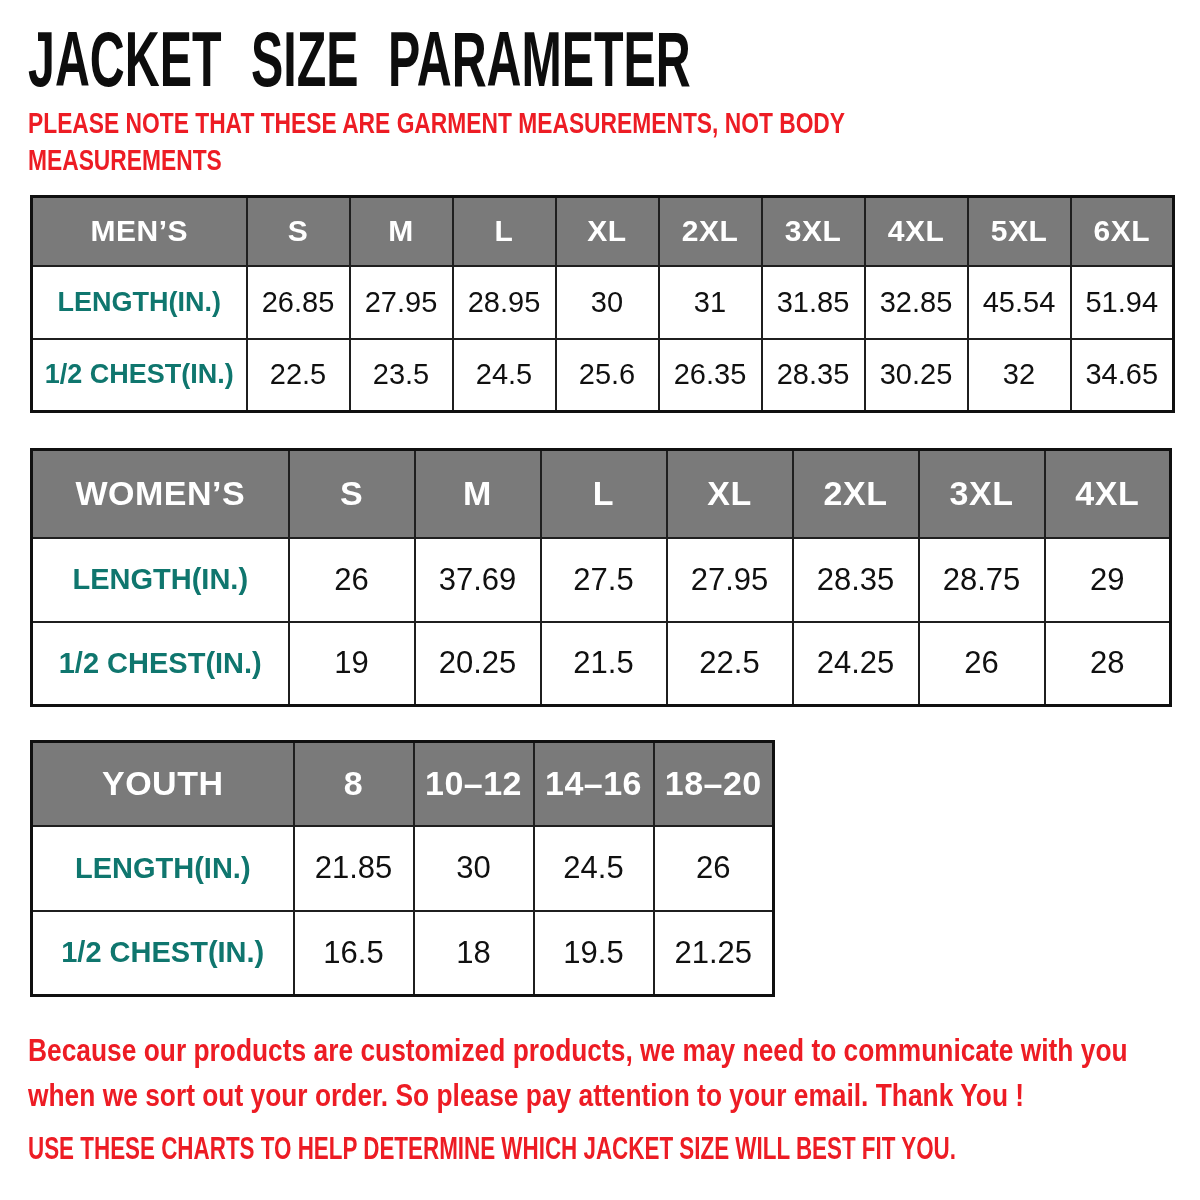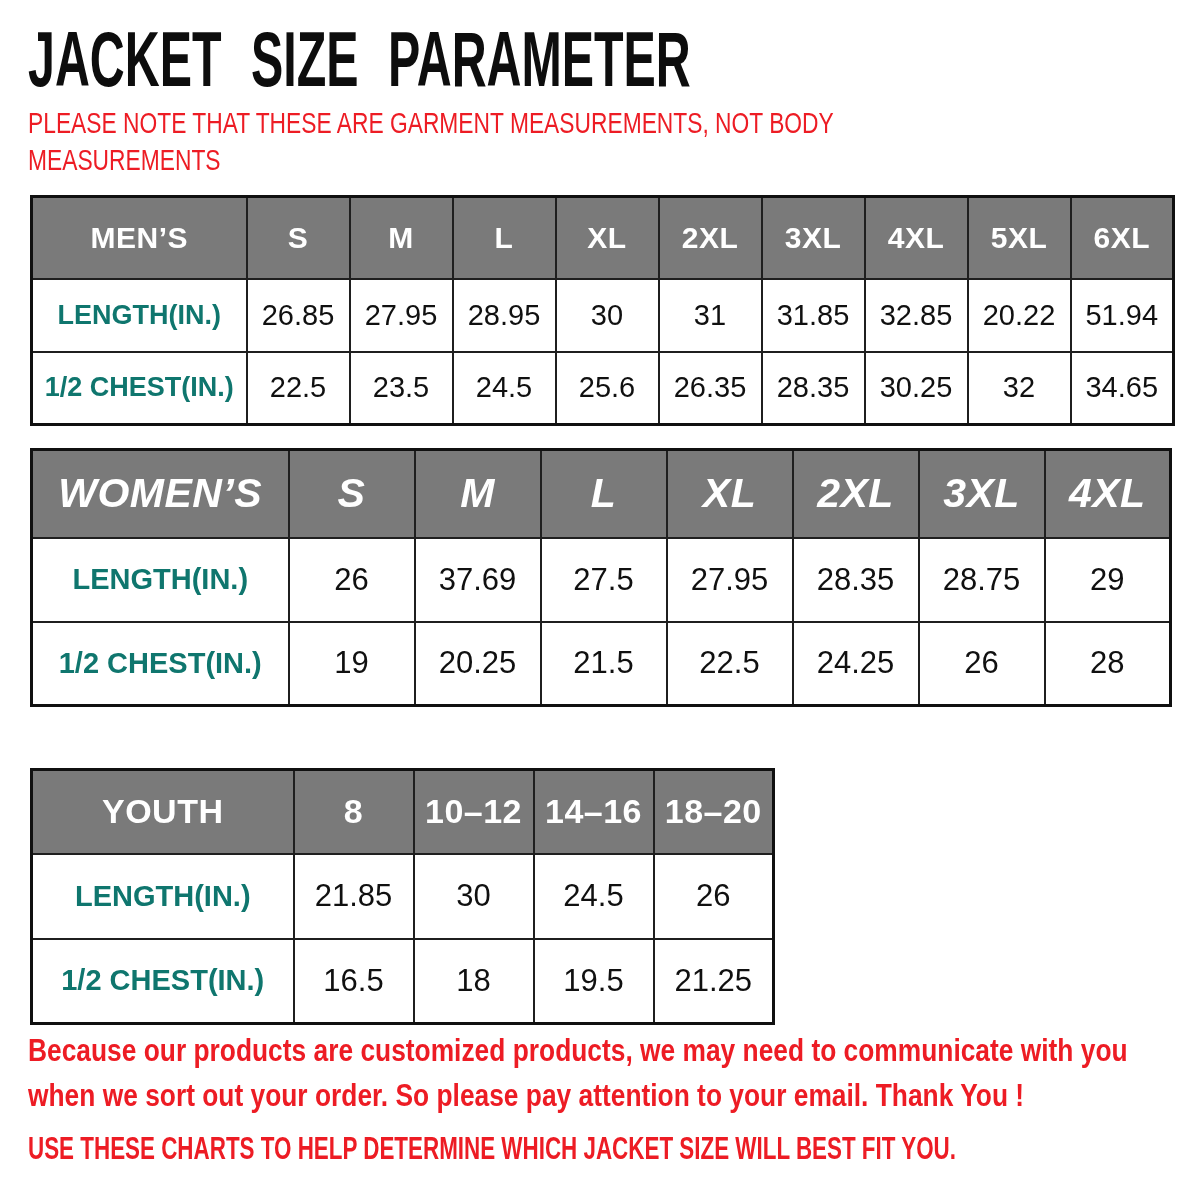--- a/index.html
+++ b/index.html
@@ -11,21 +11,21 @@
   
   .title {
     position:absolute; left:28px; top:20px;
     font-size:78px; font-weight:900; color:#0d0d0d;
     line-height:1.0; white-space:nowrap;
     letter-spacing:0px; word-spacing:26px;
     transform:scaleX(0.62); transform-origin:0 0;
   }
 
   
-  .note { position:absolute; left:28px; top:104px; color:#ed1c24; font-weight:400; }
+  .note { position:absolute; left:28px; top:104px; color:#ed1c24; font-weight:700; }
   .note .ln {
     font-size:30px; line-height:37px; white-space:nowrap;
     transform:scaleX(0.76); transform-origin:0 50%;
   }
 
   
   table.tbl {
     position:absolute; border-collapse:collapse; table-layout:fixed;
     background:#ffffff; border:3px solid #101010;
   }
@@ -34,36 +34,36 @@
     text-align:center; vertical-align:middle; overflow:hidden;
   }
   table.tbl th {
     background:#7a7a7a; color:#ffffff; font-weight:700; letter-spacing:0.5px;
   }
   td.rowlabel { font-weight:700; color:#0f766e; }
   td.val { font-weight:400; color:#101010;margin-left:24px; }
 
   
   #mens { left:30px; top:195px; width:1142px; }
-  #mens tr.hdr  { height:82px; }
+  #mens tr.hdr  { height:69px; }
   #mens tr.data { height:73px; }
   #mens th { font-size:30px; }
   #mens td.rowlabel { font-size:27px; }
   #mens td.val { font-size:29px; }
 
   
   #womens { left:30px; top:448px; width:1139px; }
   #womens tr.hdr  { height:88px; }
   #womens tr.data { height:84px; }
-  #womens th { font-size:41px;font-style:italic; }
+  #womens th { font-size:34px; }
   #womens td.rowlabel { font-size:29px; }
   #womens td.val { font-size:31px; }
 
   
-  #youth { left:30px; top:768px; width:742px;padding-left:32px; }
+  #youth { left:30px; top:740px; width:742px;padding-left:32px; }
   #youth tr.hdr  { height:84px; }
   #youth tr.data { height:85px; }
   #youth th { font-size:34px; }
   #youth td.rowlabel { font-size:29px; }
   #youth td.val { font-size:31px;border-radius:10px; }
 
   
   .footer1 { position:absolute; left:28px; top:1028px; color:#ed1c24; font-weight:700; }
   .footer1 .ln {
     font-size:31px; line-height:45px; white-space:nowrap;
@@ -115,21 +115,21 @@
     </tr>
     <tr class="data">
       <td class="rowlabel">LENGTH(IN.)</td>
       <td class="val">26.85</td>
       <td class="val">27.95</td>
       <td class="val">28.95</td>
       <td class="val">30</td>
       <td class="val">31</td>
       <td class="val">31.85</td>
       <td class="val">32.85</td>
-      <td class="val">20.22</td>
+      <td class="val">45.54</td>
       <td class="val">51.94</td>
     </tr>
     <tr class="data">
       <td class="rowlabel">1/2 CHEST(IN.)</td>
       <td class="val">22.5</td>
       <td class="val">23.5</td>
       <td class="val">24.5</td>
       <td class="val">25.6</td>
       <td class="val">26.35</td>
       <td class="val">28.35</td>

